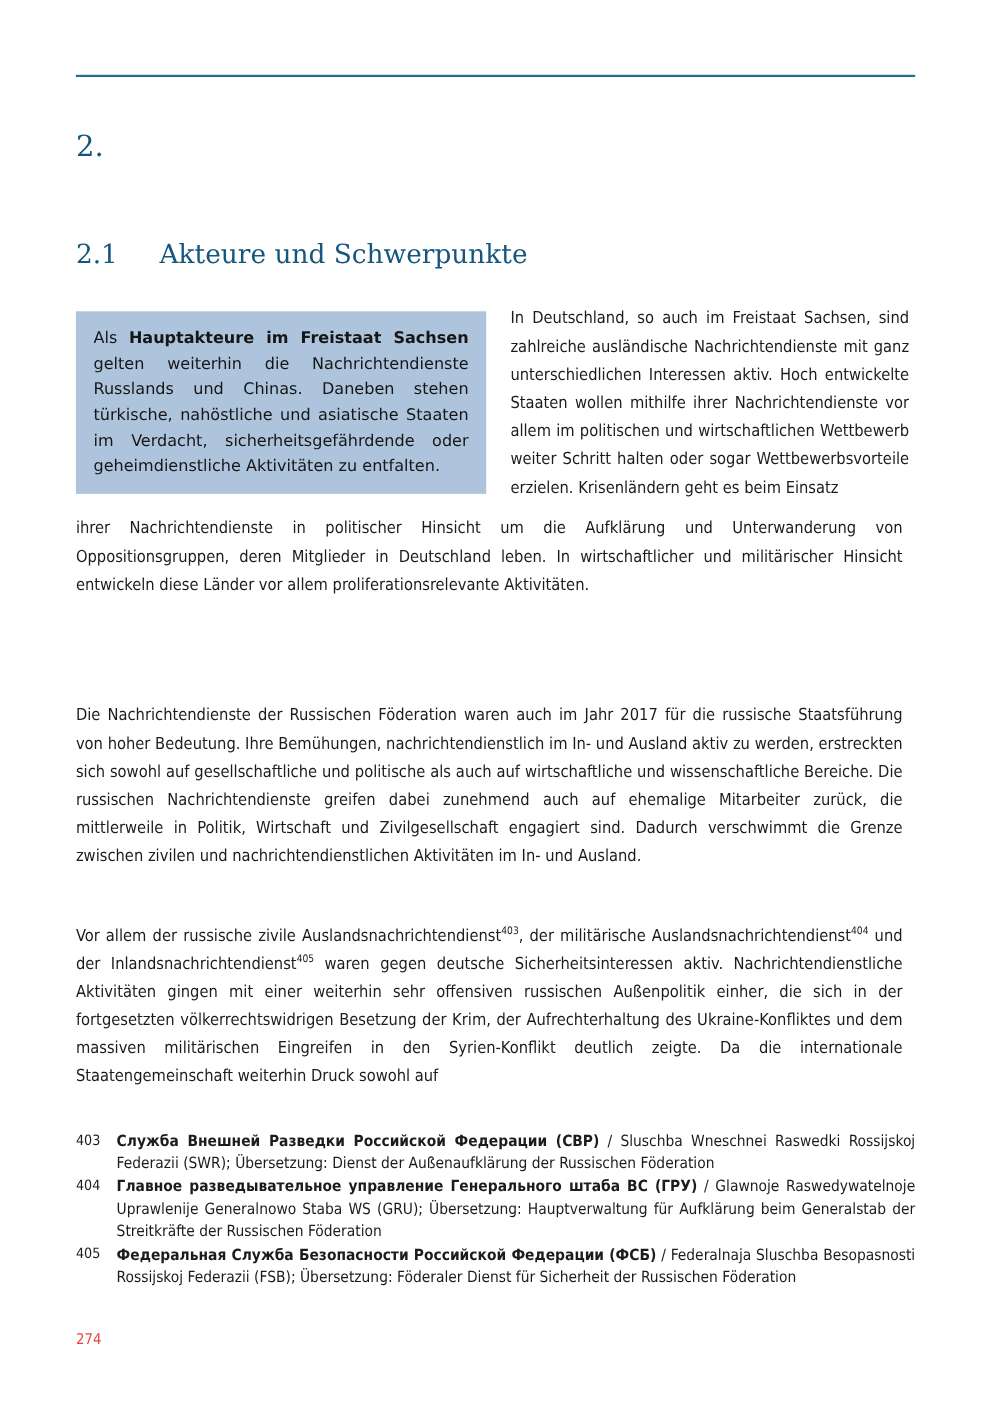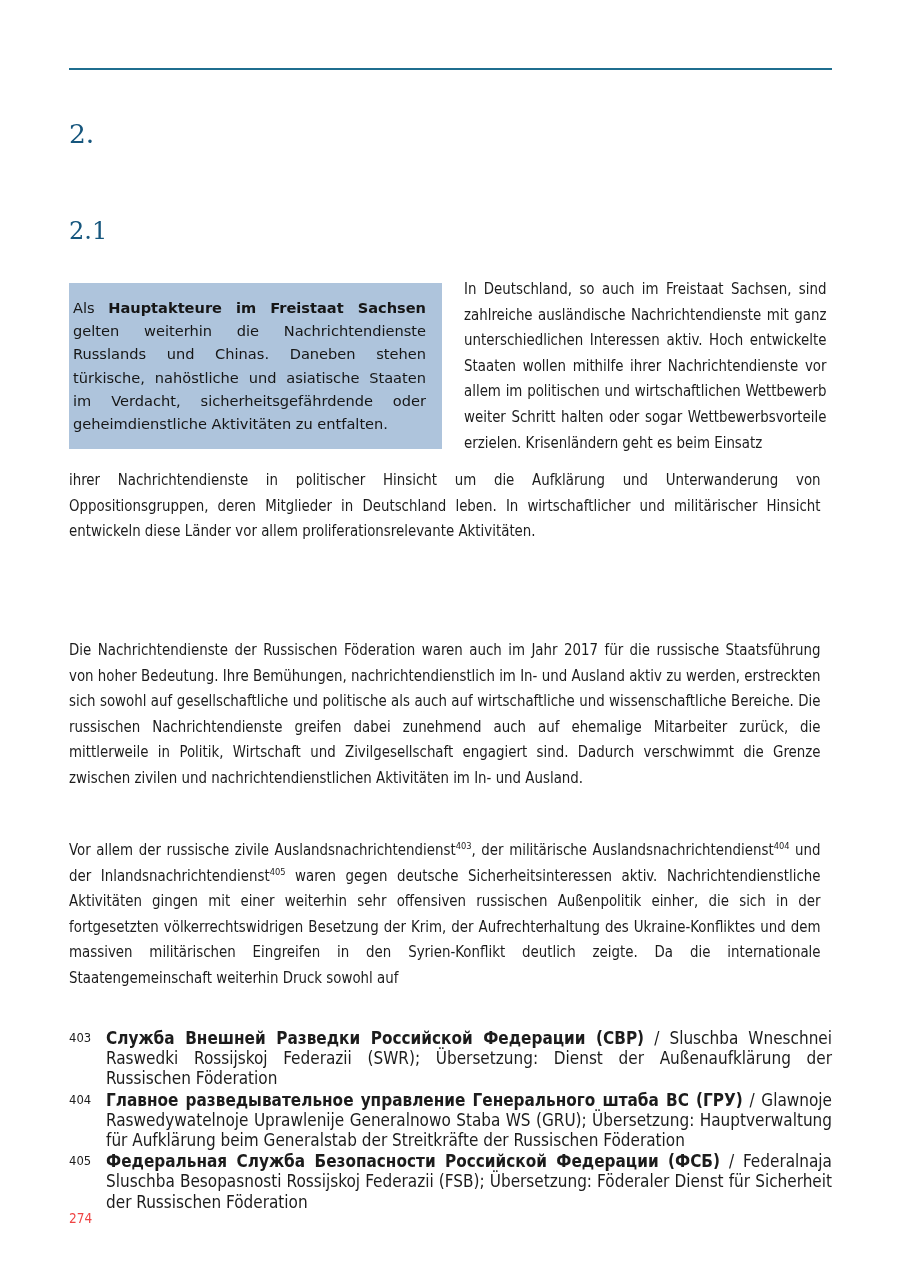--- a/index.html
+++ b/index.html
@@ -106,21 +106,21 @@
   .h3-num { width: 76px; flex: 0 0 76px; }
 
   
   .callout {
     position: absolute;
     left: 69px;
     top: 283px;
     width: 373px;
     box-sizing: border-box;
     background: #aec4dc;
-    padding: 13px 16px 14px 4px;
+    padding: 13px 16px 14px 16px;
   }
   .callout-text {
     font-size: 14.6px;
     line-height: 23.2px;
     text-align: justify;
     color: #161616;
     font-family: "DejaVu Sans", "Liberation Sans", sans-serif;
     margin: 0;
   }
   .callout-text b { font-weight: bold; }
@@ -182,21 +182,21 @@
   .fn-num {
     flex: 0 0 37px;
     width: 37px;
     font-size: 12.9px;
     line-height: 20.2px;
     color: #1c1c1c;
     font-family: "DejaVu Sans Condensed", "Liberation Sans Narrow", "Liberation Sans", sans-serif;
   }
   .fn-text {
     flex: 1 1 auto;
-    font-size: 17px;
+    font-size: 14px;
     line-height: 20.2px;
     text-align: justify;
     color: #1c1c1c;
     font-family: "DejaVu Sans Condensed", "Liberation Sans Narrow", "Liberation Sans", sans-serif;
     margin: 0;
   }
   .fn-text b { font-weight: bold; }
 
   
   .folio {
@@ -217,20 +217,21 @@
 
   <div class="h1-block">
     <div class="h1-row">
       <div class="h1-num">2.</div>
     </div>
   </div>
 
   <div class="h2-block">
     <div class="h2-row">
       <div class="h2-num">2.1</div>
+      <div class="h2-text">Akteure und Schwerpunkte</div>
     </div>
   </div>
 
   <div class="callout">
     <p class="callout-text"><span>Als </span><b>Hauptakteure im Freistaat Sachsen</b><span> gelten weiterhin die Nachrichtendienste Russlands und Chinas. Daneben stehen türkische, nahöstliche und asiatische Staaten im Verdacht, sicherheitsgefährdende oder geheimdienstliche Aktivitäten zu entfalten.</span></p>
   </div>
 
   <div class="body-col-right">
     <p class="bodytext">In Deutschland, so auch im Freistaat Sachsen, sind zahlreiche ausländische Nachrichtendienste mit ganz unterschiedlichen Interessen aktiv. Hoch entwickelte Staaten wollen mithilfe ihrer Nachrichtendienste vor allem im politischen und wirtschaftlichen Wettbewerb weiter Schritt halten oder sogar Wettbewerbsvorteile erzielen. Krisenländern geht es beim Einsatz</p>
   </div>

